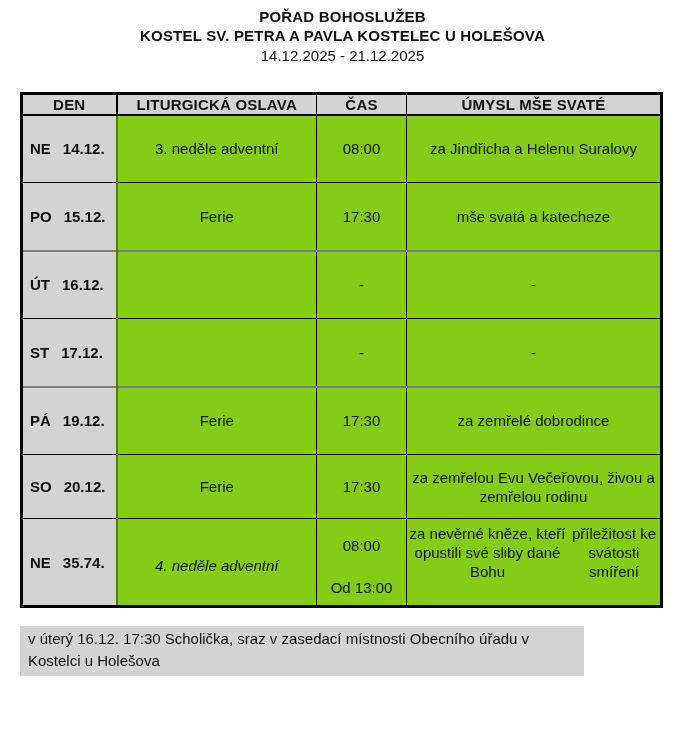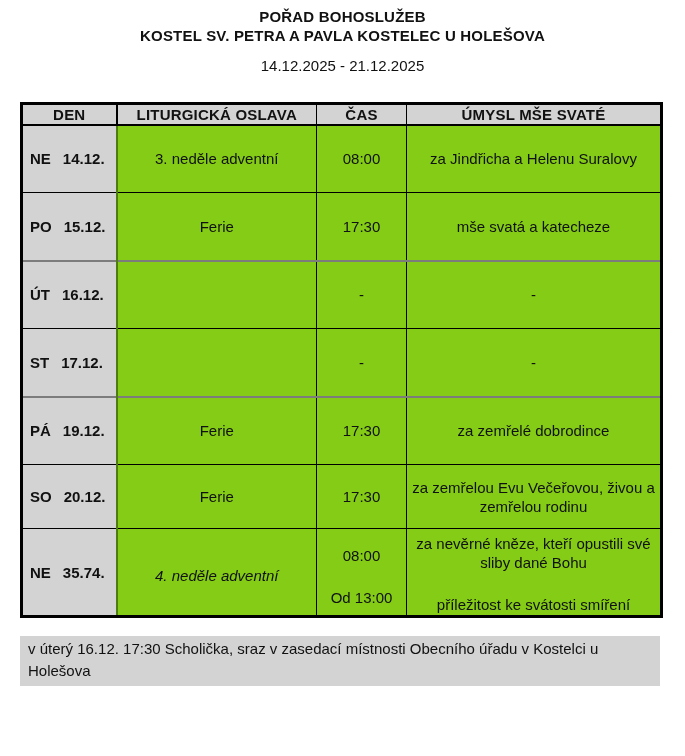--- a/index.html
+++ b/index.html
@@ -16,21 +16,21 @@
   .title-line {
     font-size: 15px;
     font-weight: bold;
     line-height: 19px;
     letter-spacing: 0.2px;
   }
   .date-line {
     font-size: 15px;
     font-weight: normal;
     line-height: 19px;
-    margin-top: 11px;
+    margin-top: 1px;
   }
 
   
   table.schedule {
     margin: 27px 0 10px 20px;
     width: 640px;
     border-collapse: collapse;
     table-layout: fixed;
     border: 3px solid #000000;
   }
@@ -80,28 +80,28 @@
 
   
   tr.multi td.cell-celebration { vertical-align: top; padding-top: 38px; font-style: italic; }
   tr.multi td.cell-time,
   tr.multi td.cell-intention { vertical-align: top; }
   tr.multi td.cell-time .stack {
     display: flex; flex-direction: column; justify-content: space-between;
     height: 85px; padding: 17px 0 7px;
   }
   tr.multi td.cell-intention .stack {
-    display: flex; flex-direction: column; justify-content: space-between;
-    height: 85px; padding: 5px 0 0;
+    display: flex; flex-direction: row; justify-content: space-between;
+    height: 85px; padding: 5px 0 7px;
   }
 
   
   .footer-note {
     margin: 18px 0 0 20px;
-    width: 640px;
+    width: 564px;
     background: #d3d3d3;
     font-size: 15px;
     line-height: 22px;
     padding: 2px 8px 4px 8px;
     text-align: left;
   }
 </style>
 </head>
 <body>
 

